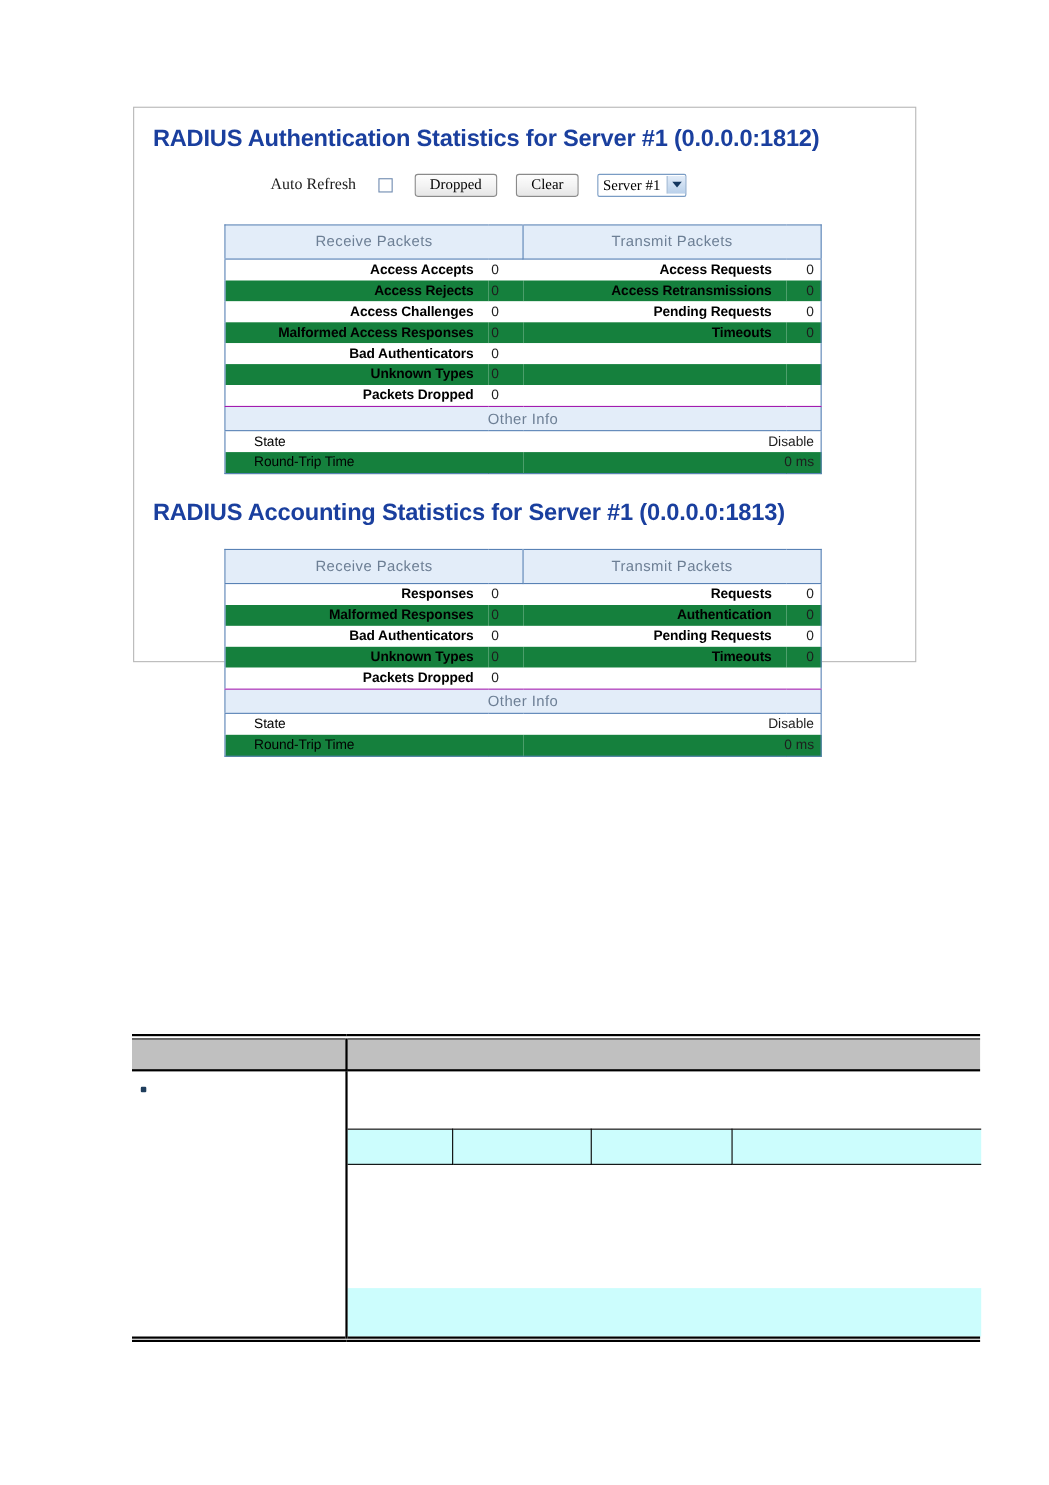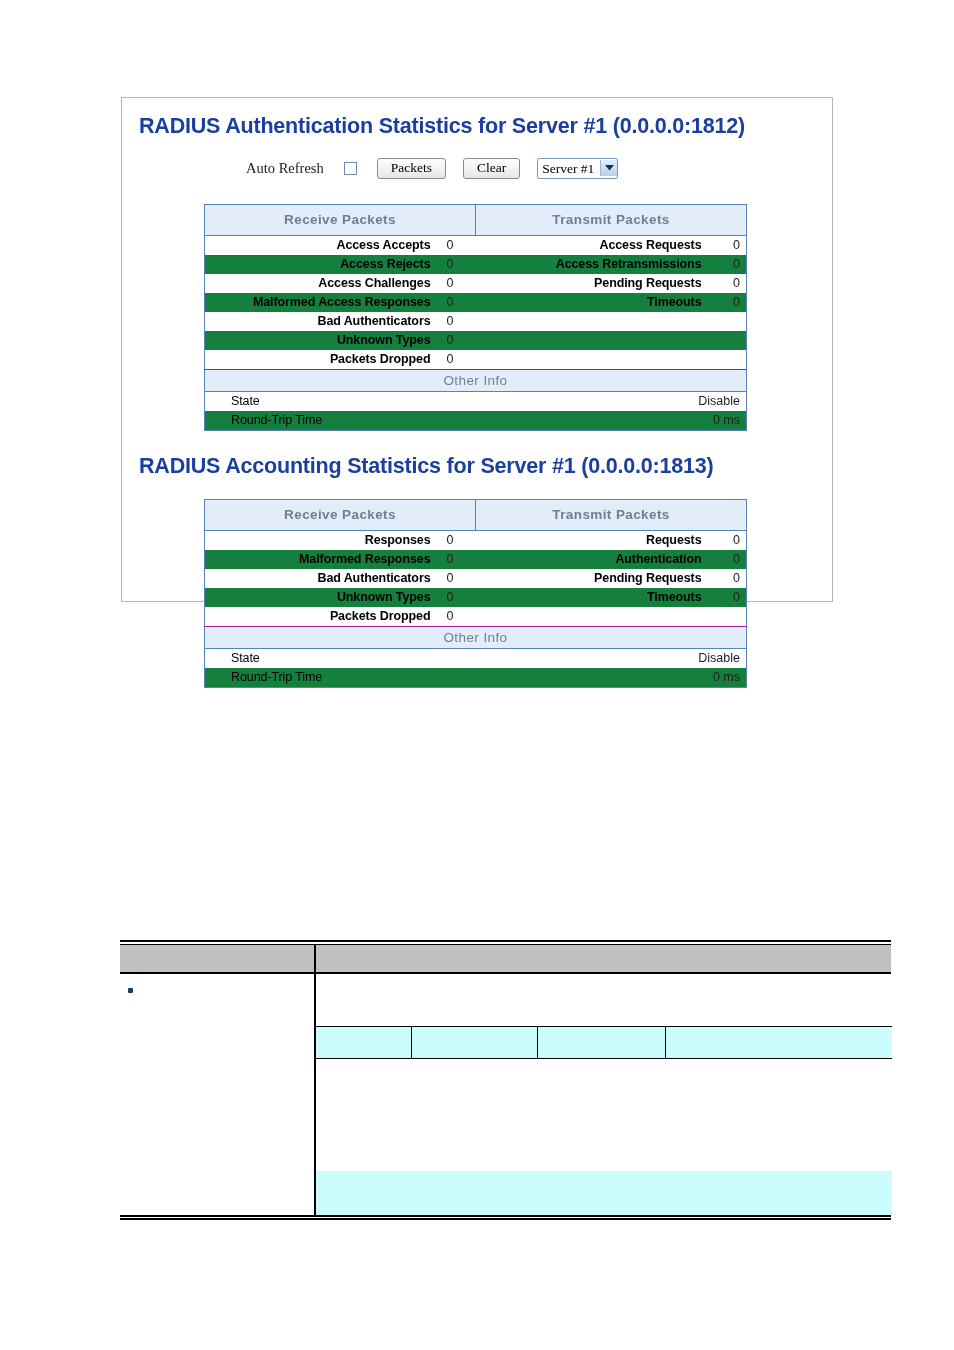--- a/index.html
+++ b/index.html
@@ -127,21 +127,21 @@
 
   .stat-table col.c-name { width: 239px; }
   .stat-table col.c-val  { width: 32px; }
   .stat-table col.c-name2{ width: 239px; }
   .stat-table col.c-val2 { width: 32px; }
 
   .stat-table th.grp {
     background: #e3edf9;
     color: #6d7f95;
     font-family: "Liberation Sans", sans-serif;
-    font-weight: bold;
+    font-weight: normal;
     font-size: 13.5px;
     letter-spacing: 0.4px;
     text-align: center;
     padding: 4px 0 5px 0;
     border-bottom: 1px solid #5982b5;
     height: 21px;
   }
   .stat-table th.grp.left-grp { border-right: 1px solid #5982b5; }
 
   .stat-table td {
@@ -266,21 +266,21 @@
 </head>
 <body>
 
 <div class="shot-frame">
 
   <div class="page-heading heading-auth">RADIUS Authentication Statistics for Server #1 (0.0.0.0:1812)</div>
 
   <div class="controls">
     <span class="ctl-label">Auto Refresh</span>
     <span class="ctl-checkbox"></span>
-    <button class="ctl-button">Packets</button>
+    <button class="ctl-button">Dropped</button>
     <button class="ctl-button">Clear</button>
     <div class="ctl-select">
       <span class="sel-value">Server #1</span>
       <span class="sel-arrow">
         <svg width="9" height="6" viewBox="0 0 9 6">
             <path d="M0 0 L4.5 5.5 L9 0 Z" fill="#14365e"></path>
           </svg>
       </span>
     </div>
   </div>

